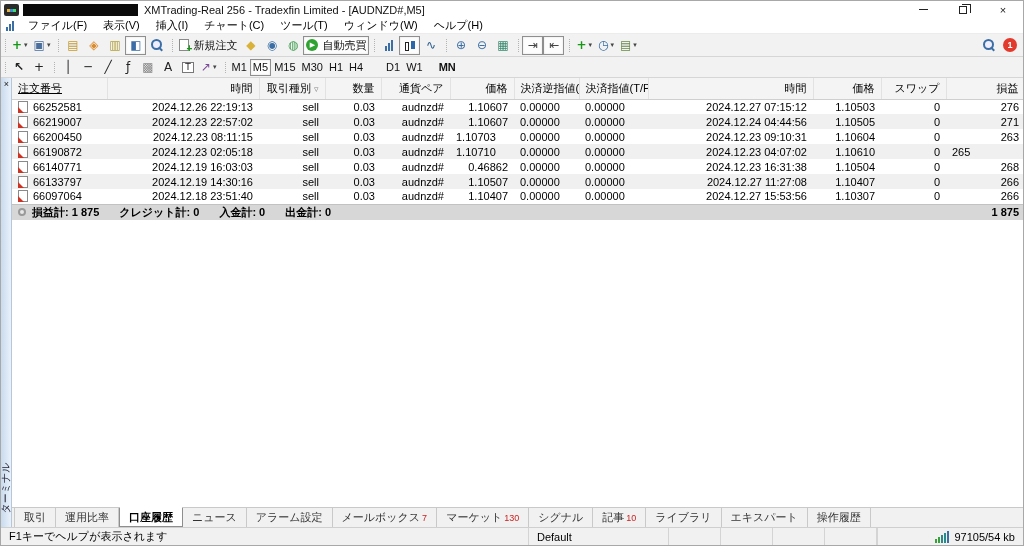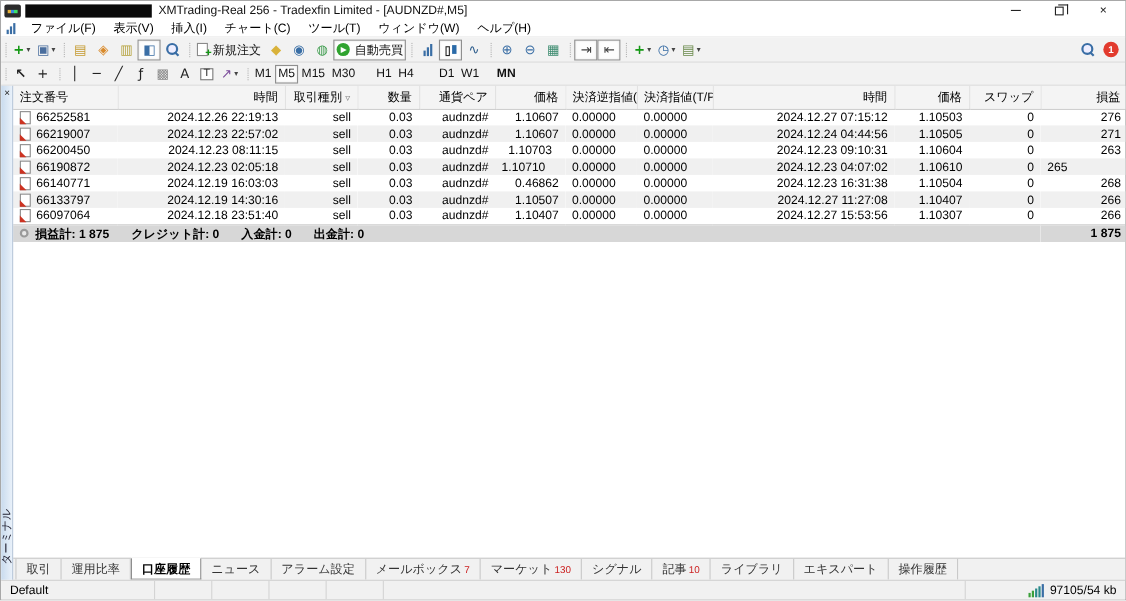--- a/index.html
+++ b/index.html
@@ -271,21 +271,21 @@
         <div class="tb-btn pressed">
           <span class="lbl" style="padding-left: 0px;">M5</span>
         </div>
         <div class="tb-btn">
           <span class="lbl" style="padding-left: 0px;">M15</span>
         </div>
         <div class="tb-btn">
           <span class="lbl" style="padding-left: 0px;">M30</span>
         </div>
         <div class="tb-btn">
-          <span class="lbl" style="padding-left: 0px; margin-left: 13px;">H1</span>
+          <span class="lbl" style="padding-left: 0px;">H1</span>
         </div>
         <div class="tb-btn">
           <span class="lbl" style="padding-left: 0px;">H4</span>
         </div>
         <div class="tb-btn">
           <span class="lbl" style="padding-left: 17px;">D1</span>
         </div>
         <div class="tb-btn">
           <span class="lbl" style="padding-left: 0px;">W1</span>
         </div>
@@ -311,21 +311,21 @@
             <col style="width: 64px;">
             <col style="width: 65px;">
             <col style="width: 69px;">
             <col style="width: 165px;">
             <col style="width: 68px;">
             <col style="width: 65px;">
             <col style="width: 79px;">
           </colgroup>
         <thead>
             <tr id="hist-head">
-              <th style="text-align: left;"><span>注文番号</span></th>
+              <th style="text-align: left; text-decoration: underline;"><span>注文番号</span></th>
               <th style="text-align: right;"><span>時間</span></th>
               <th style="text-align: right;"><span>取引種別</span><span class="sort-mark">▿</span></th>
               <th style="text-align: right;"><span>数量</span></th>
               <th style="text-align: right;"><span>通貨ペア</span></th>
               <th style="text-align: right;"><span>価格</span></th>
               <th style="text-align: left;"><span>決済逆指値(S...</span></th>
               <th style="text-align: left;"><span>決済指値(T/P)</span></th>
               <th style="text-align: right;"><span>時間</span></th>
               <th style="text-align: right;"><span>価格</span></th>
               <th style="text-align: right;"><span>スワップ</span></th>
@@ -375,21 +375,21 @@
               <td style="text-align: left; margin-top: 48px;">
                 <span class="cell-order">
                   <span class="i-doc row-doc"></span>
                   <span>66200450</span>
                 </span>
               </td>
               <td style="text-align: right;">2024.12.23 08:11:15</td>
               <td style="text-align: right;">sell</td>
               <td style="text-align: right;">0.03</td>
               <td style="text-align: right;">audnzd#</td>
-              <td style="text-align: center;">1.10703</td>
+              <td style="text-align: left;">1.10703</td>
               <td style="text-align: left;">0.00000</td>
               <td style="text-align: left;">0.00000</td>
               <td style="text-align: right;">2024.12.23 09:10:31</td>
               <td style="text-align: right;">1.10604</td>
               <td style="text-align: right;">0</td>
               <td style="text-align: right;">263</td>
             </tr>
             <tr>
               <td style="text-align: left;">
                 <span class="cell-order">
@@ -521,20 +521,21 @@
             <span>エキスパート</span>
           </div>
           <div class="tab">
             <span>操作履歴</span>
           </div>
         </div>
     </div>
   </div>
 
   <div class="statusbar">
+    <div class="sb-seg sb-help">F1キーでヘルプが表示されます</div>
     <div class="sb-seg sb-profile">Default</div>
     <div class="sb-seg sb-empty"></div>
     <div class="sb-seg sb-empty"></div>
     <div class="sb-seg sb-empty"></div>
     <div class="sb-seg sb-empty"></div>
     <div class="sb-seg sb-traffic">
       <span class="traffic-bars">
         <i style="height:4px;background:#3aa03a"></i>
           <i style="height:6px;background:#3aa03a"></i>
           <i style="height:8px;background:#2a8a8a"></i>

